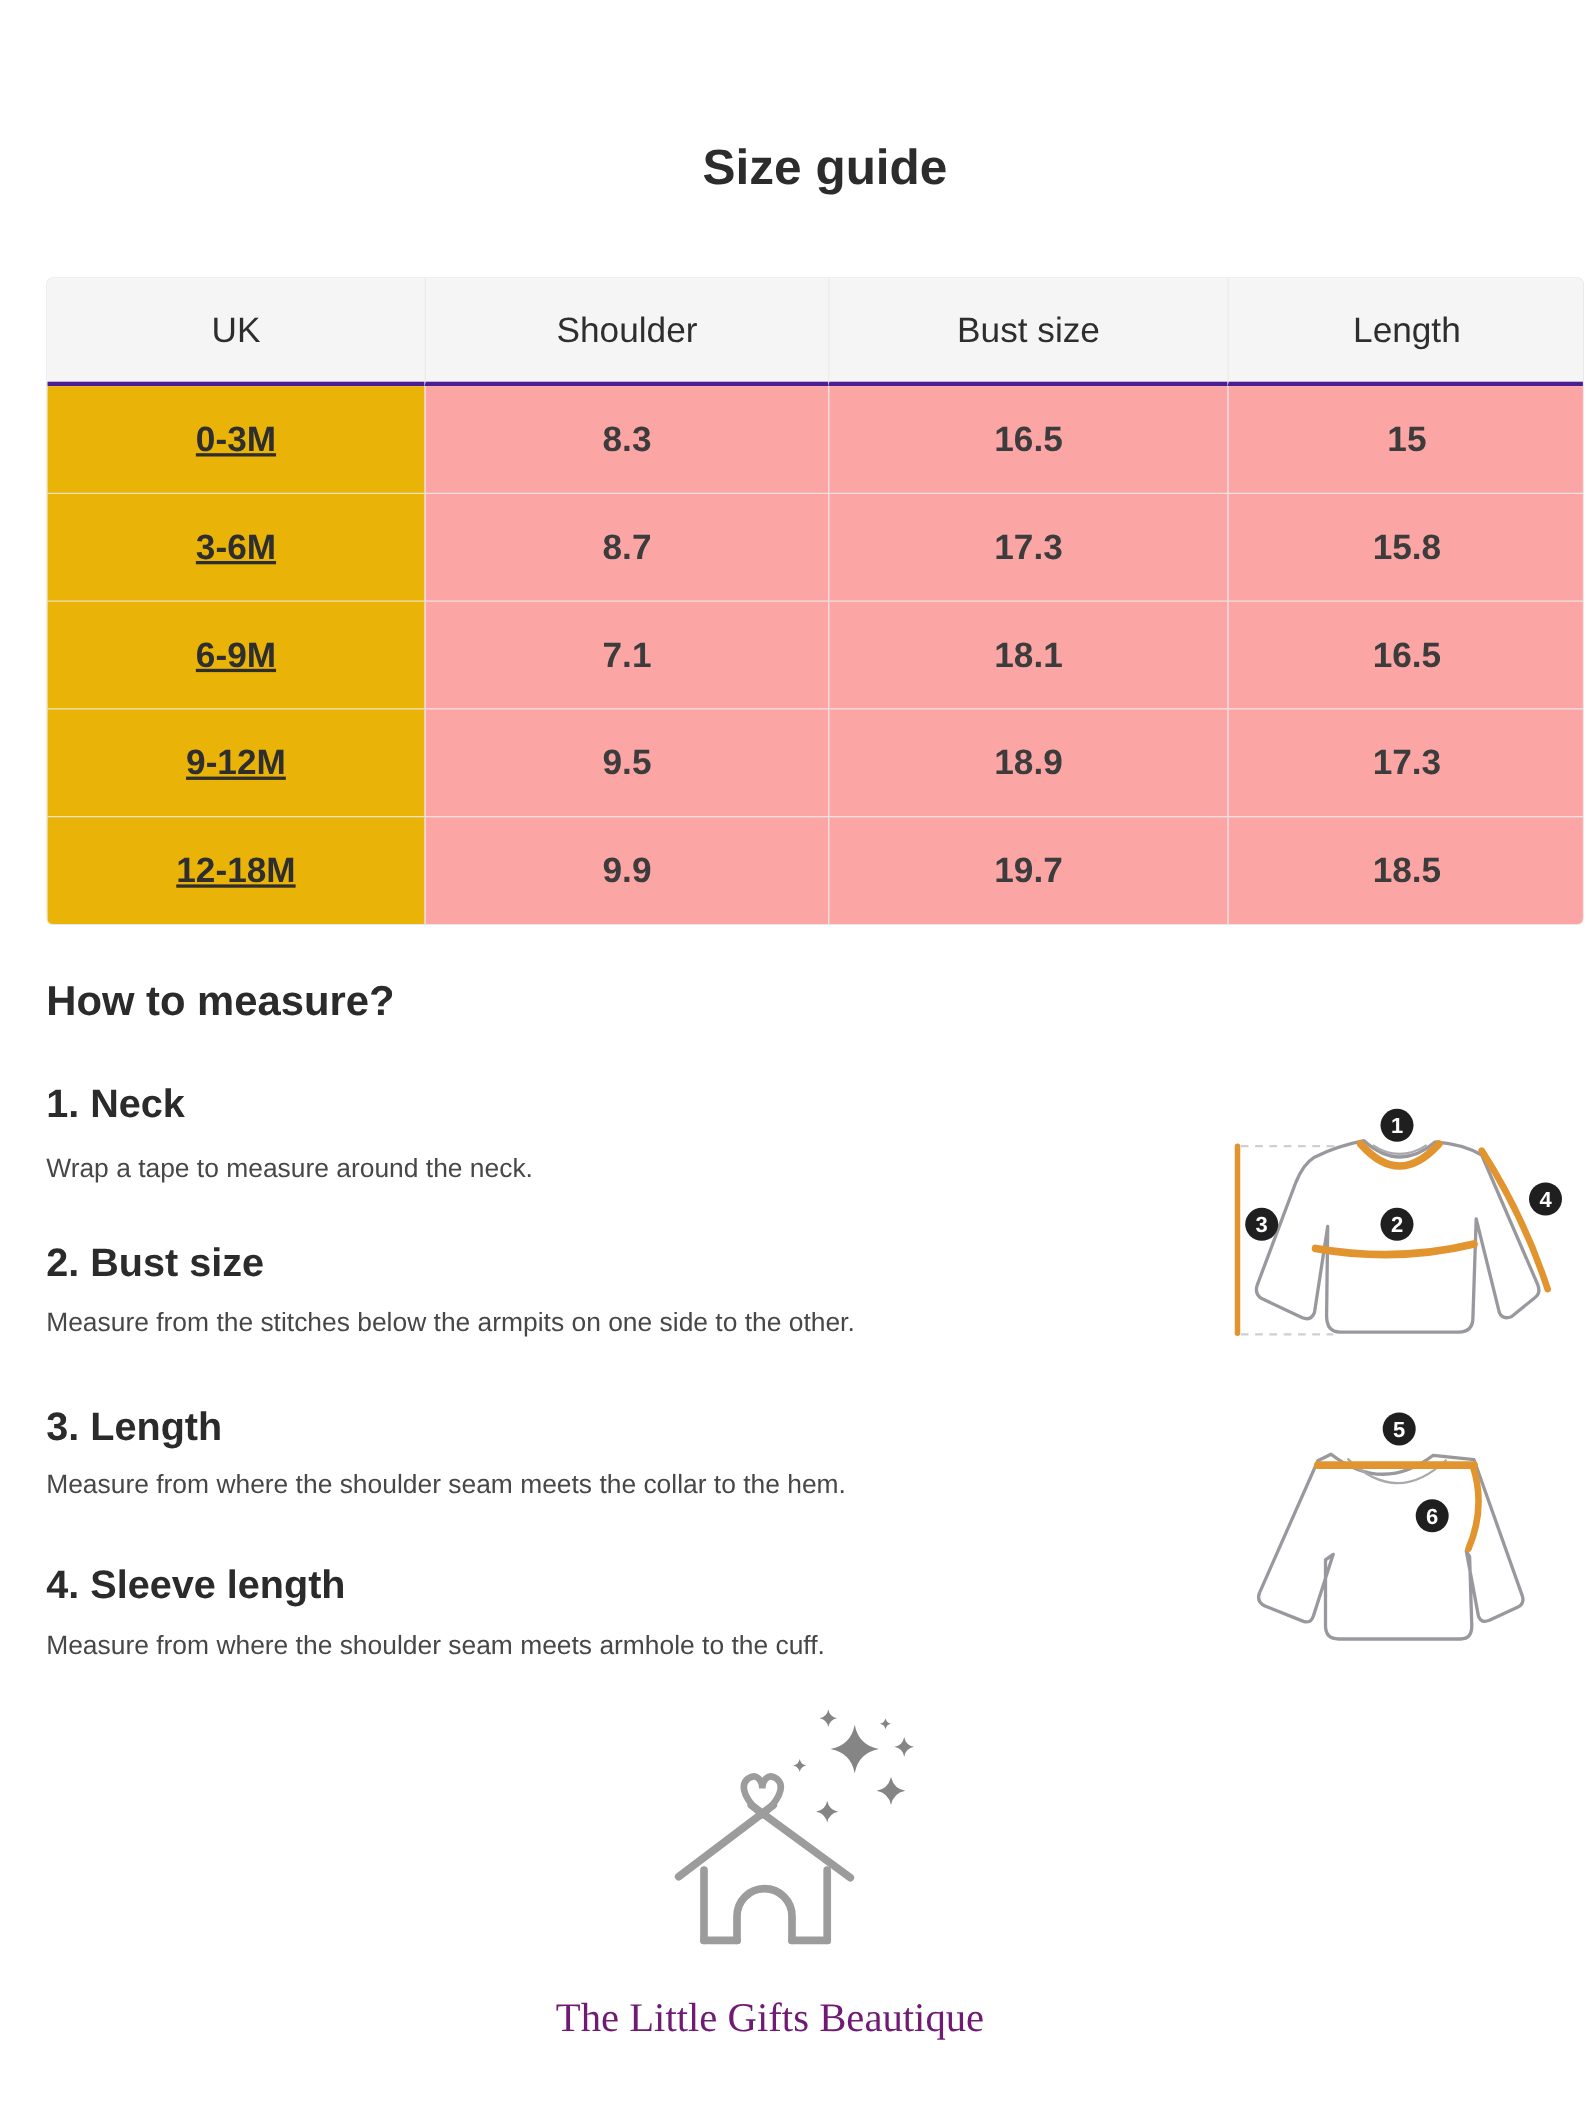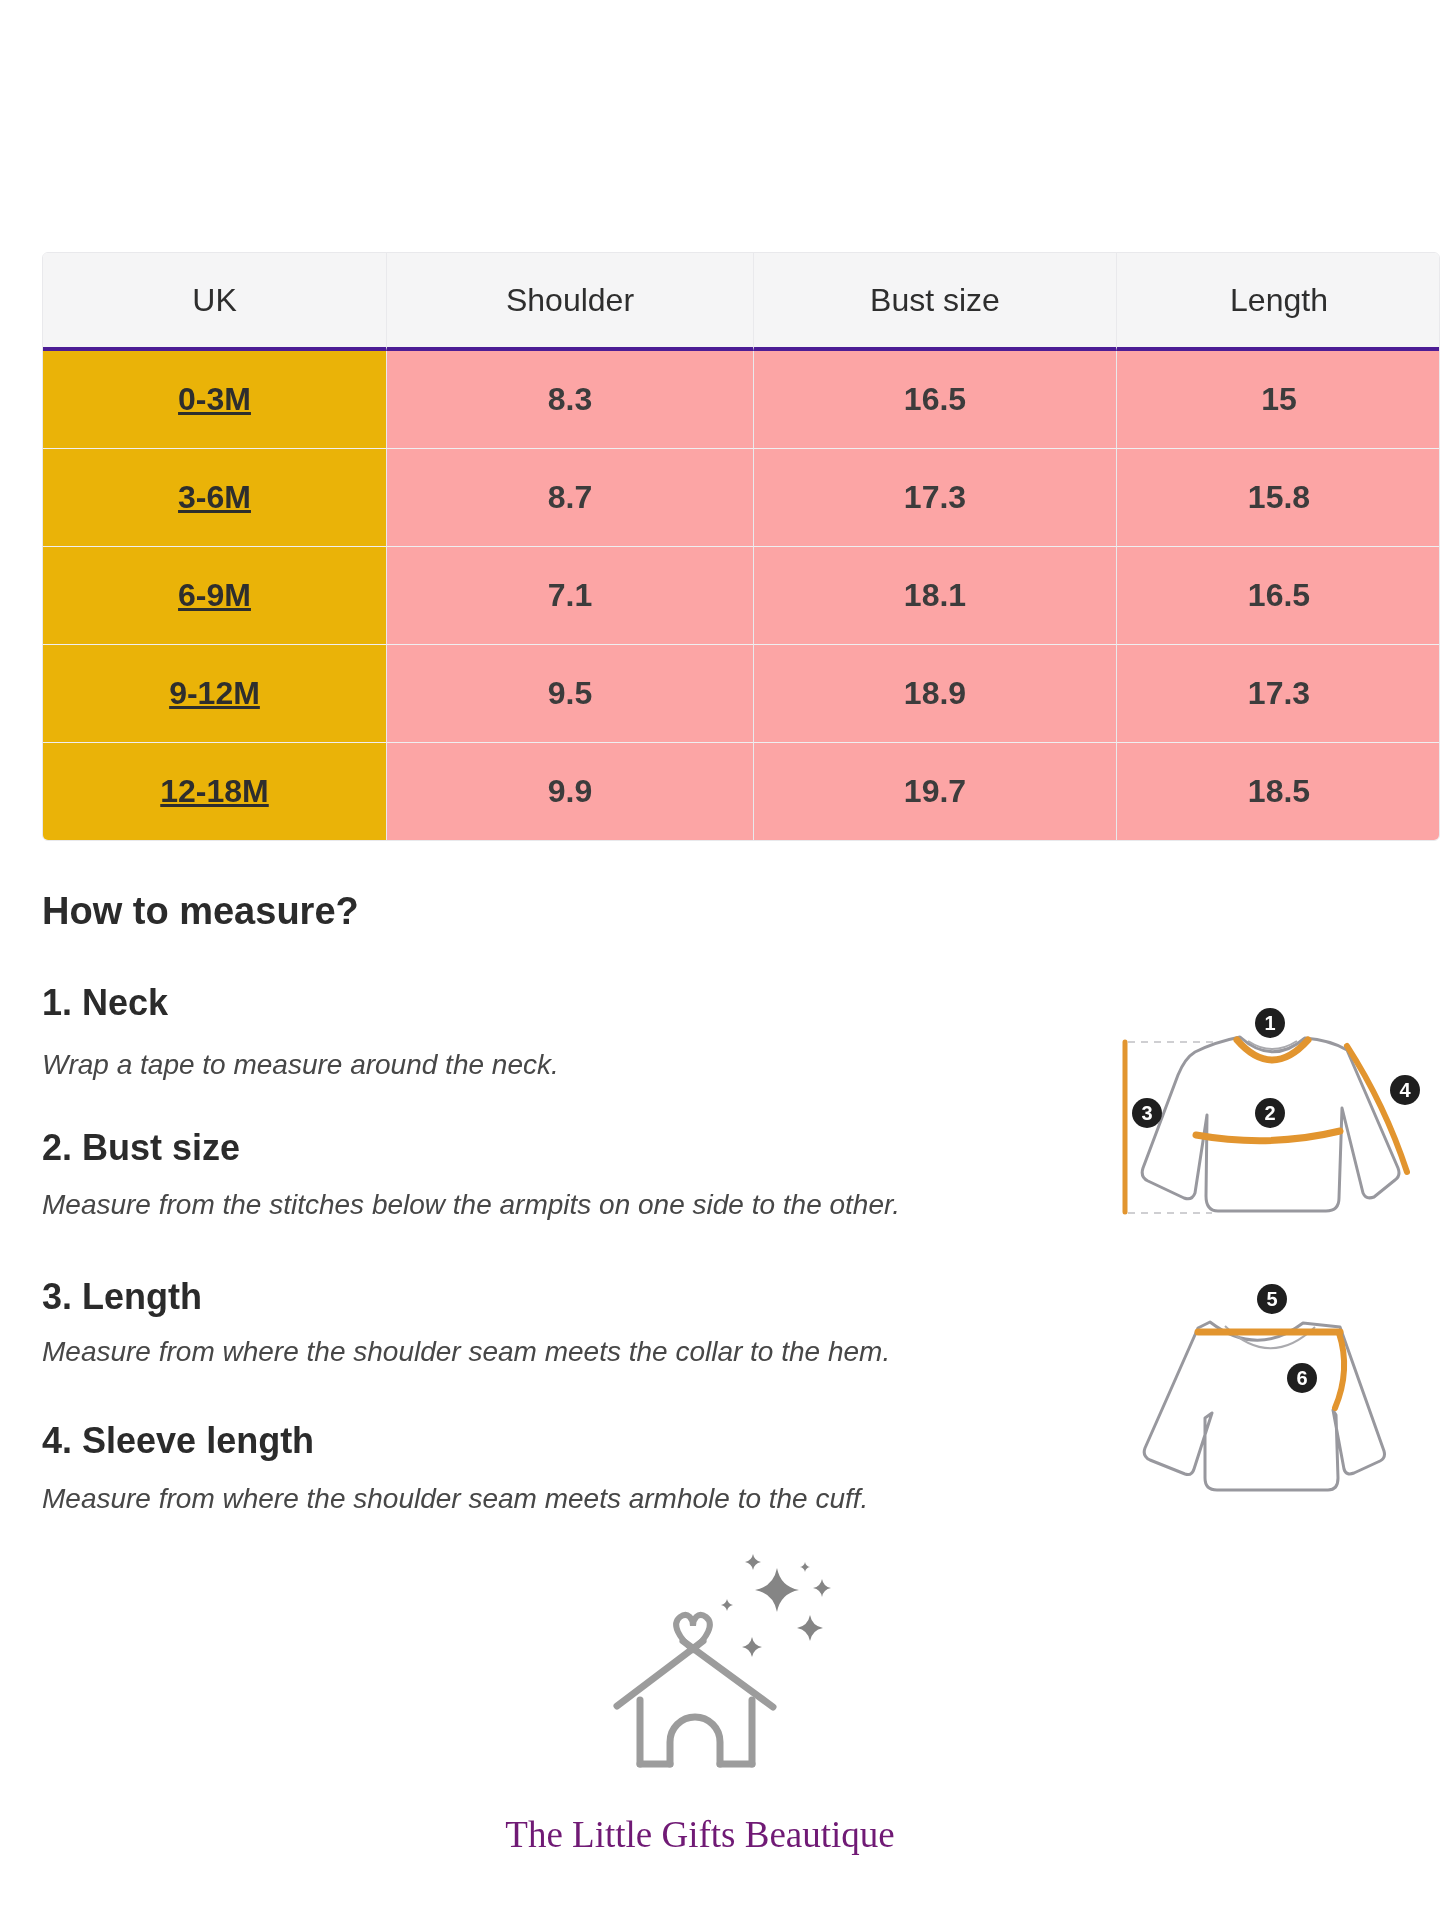--- a/index.html
+++ b/index.html
@@ -31,39 +31,40 @@
     border-bottom:1px solid #efeff1;
   }
   table.size-table td.col-label { background:#eab308; font-weight:600; color:#2e2e2e;text-decoration:underline; }
   table.size-table th + th, table.size-table td + td { border-left:1px solid #e9e9ec; }
   table.size-table tr:last-child td { border-bottom:none; }
   .hm-heading {
     position:absolute; left:42px; top:890px;
     font-size:38px; font-weight:600; color:#2b2b2b;
   }
   .step-title { position:absolute; left:42px; font-size:36px; font-weight:600; color:#2b2b2b; }
-  .step-body  { position:absolute; left:42px; font-size:28px; font-weight:400; color:#474747;font-style:italic; }
+  .step-body  { position:absolute; left:42px; font-size:24px; font-weight:400; color:#474747; }
   .st-1 { top:982px; }  .sb-1 { top:1049px; }
   .st-2 { top:1127px; } .sb-2 { top:1189px; }
   .st-3 { top:1276px; } .sb-3 { top:1336px; }
   .st-4 { top:1420px; } .sb-4 { top:1483px; }
   .diagram-front { position:absolute; left:1100px; top:1000px; }
   .diagram-side  { position:absolute; left:1130px; top:1270px; }
   .brand-logo    { position:absolute; left:585px;  top:1542px; }
   .brand-name {
     position:absolute; left:0; top:1813px; width:1400px; text-align:center;
     font-family:"Liberation Serif", serif; font-size:37px; color:#701a75;
   }
   .marker-num { font-family:"Liberation Sans", sans-serif; font-size:20px; font-weight:700; fill:#ffffff; }
 </style>
 </head>
 <body>
 
 <div class="page">
 
+  <div class="page-title">Size guide</div>
 
   <div class="size-table-wrap">
     <table class="size-table">
       <colgroup>
         <col style="width:343px">
           <col style="width:367px">
           <col style="width:363px">
           <col style="width:325px">
       </colgroup>
       <thead>

